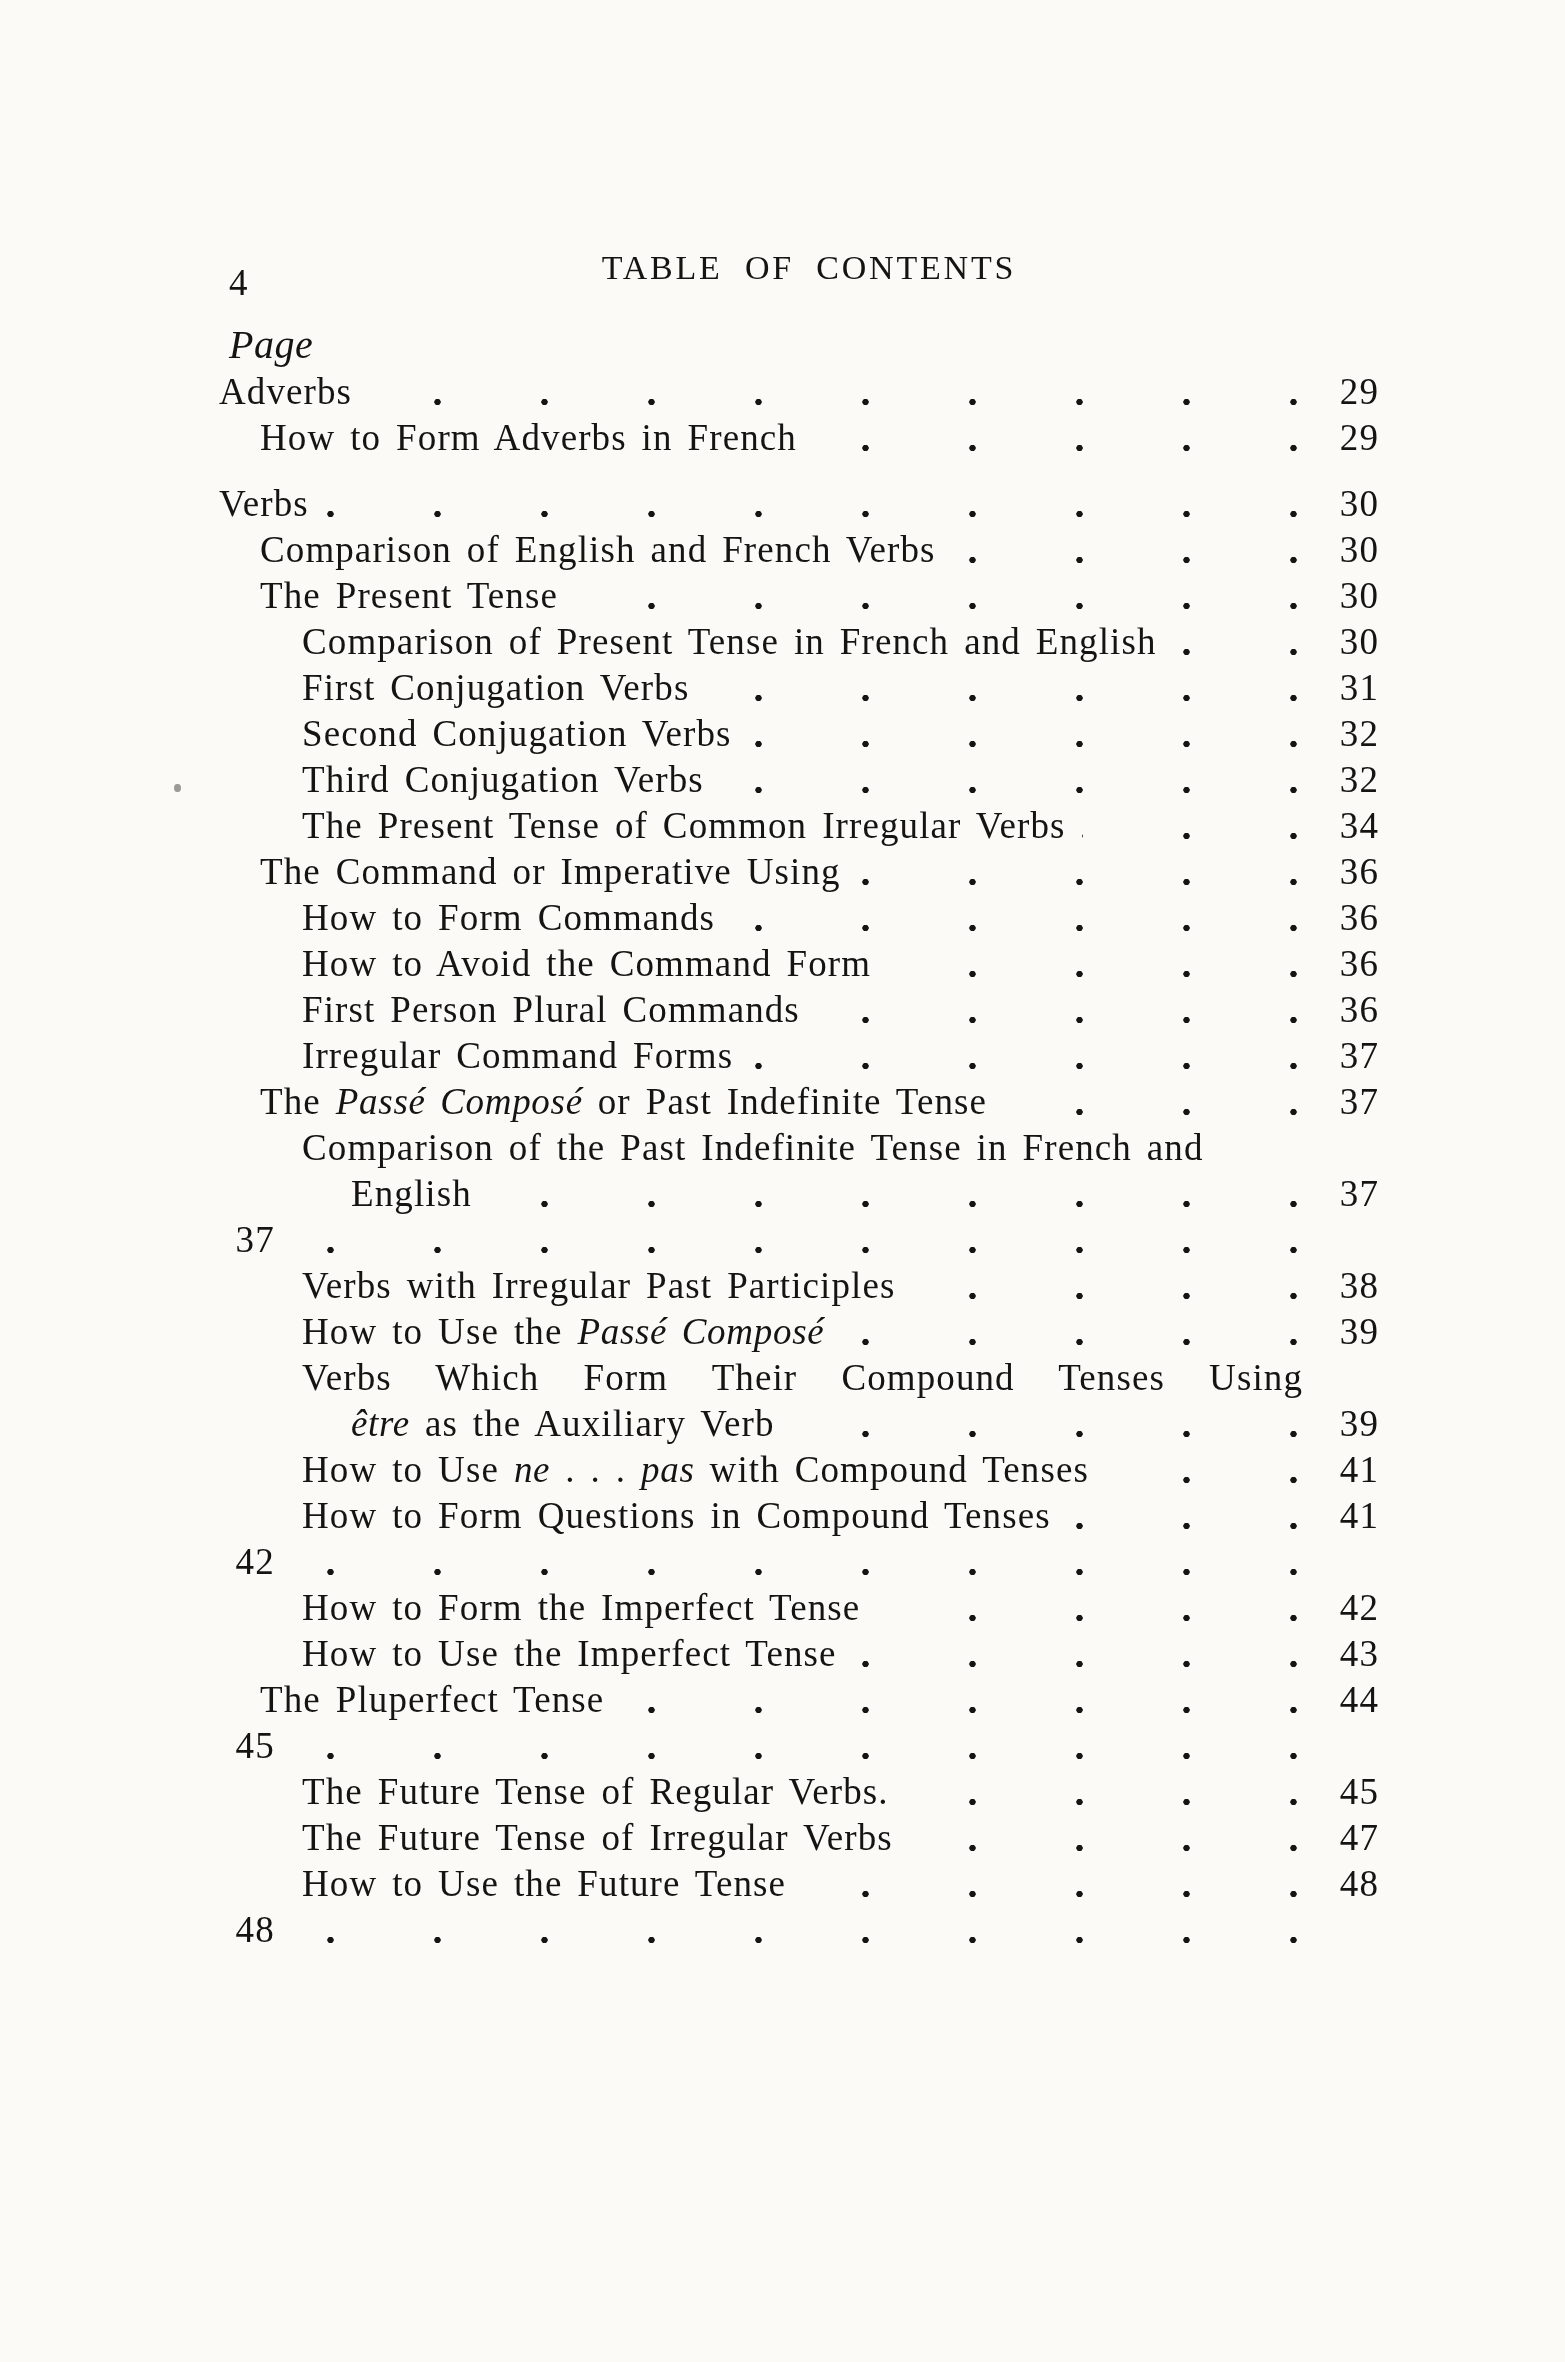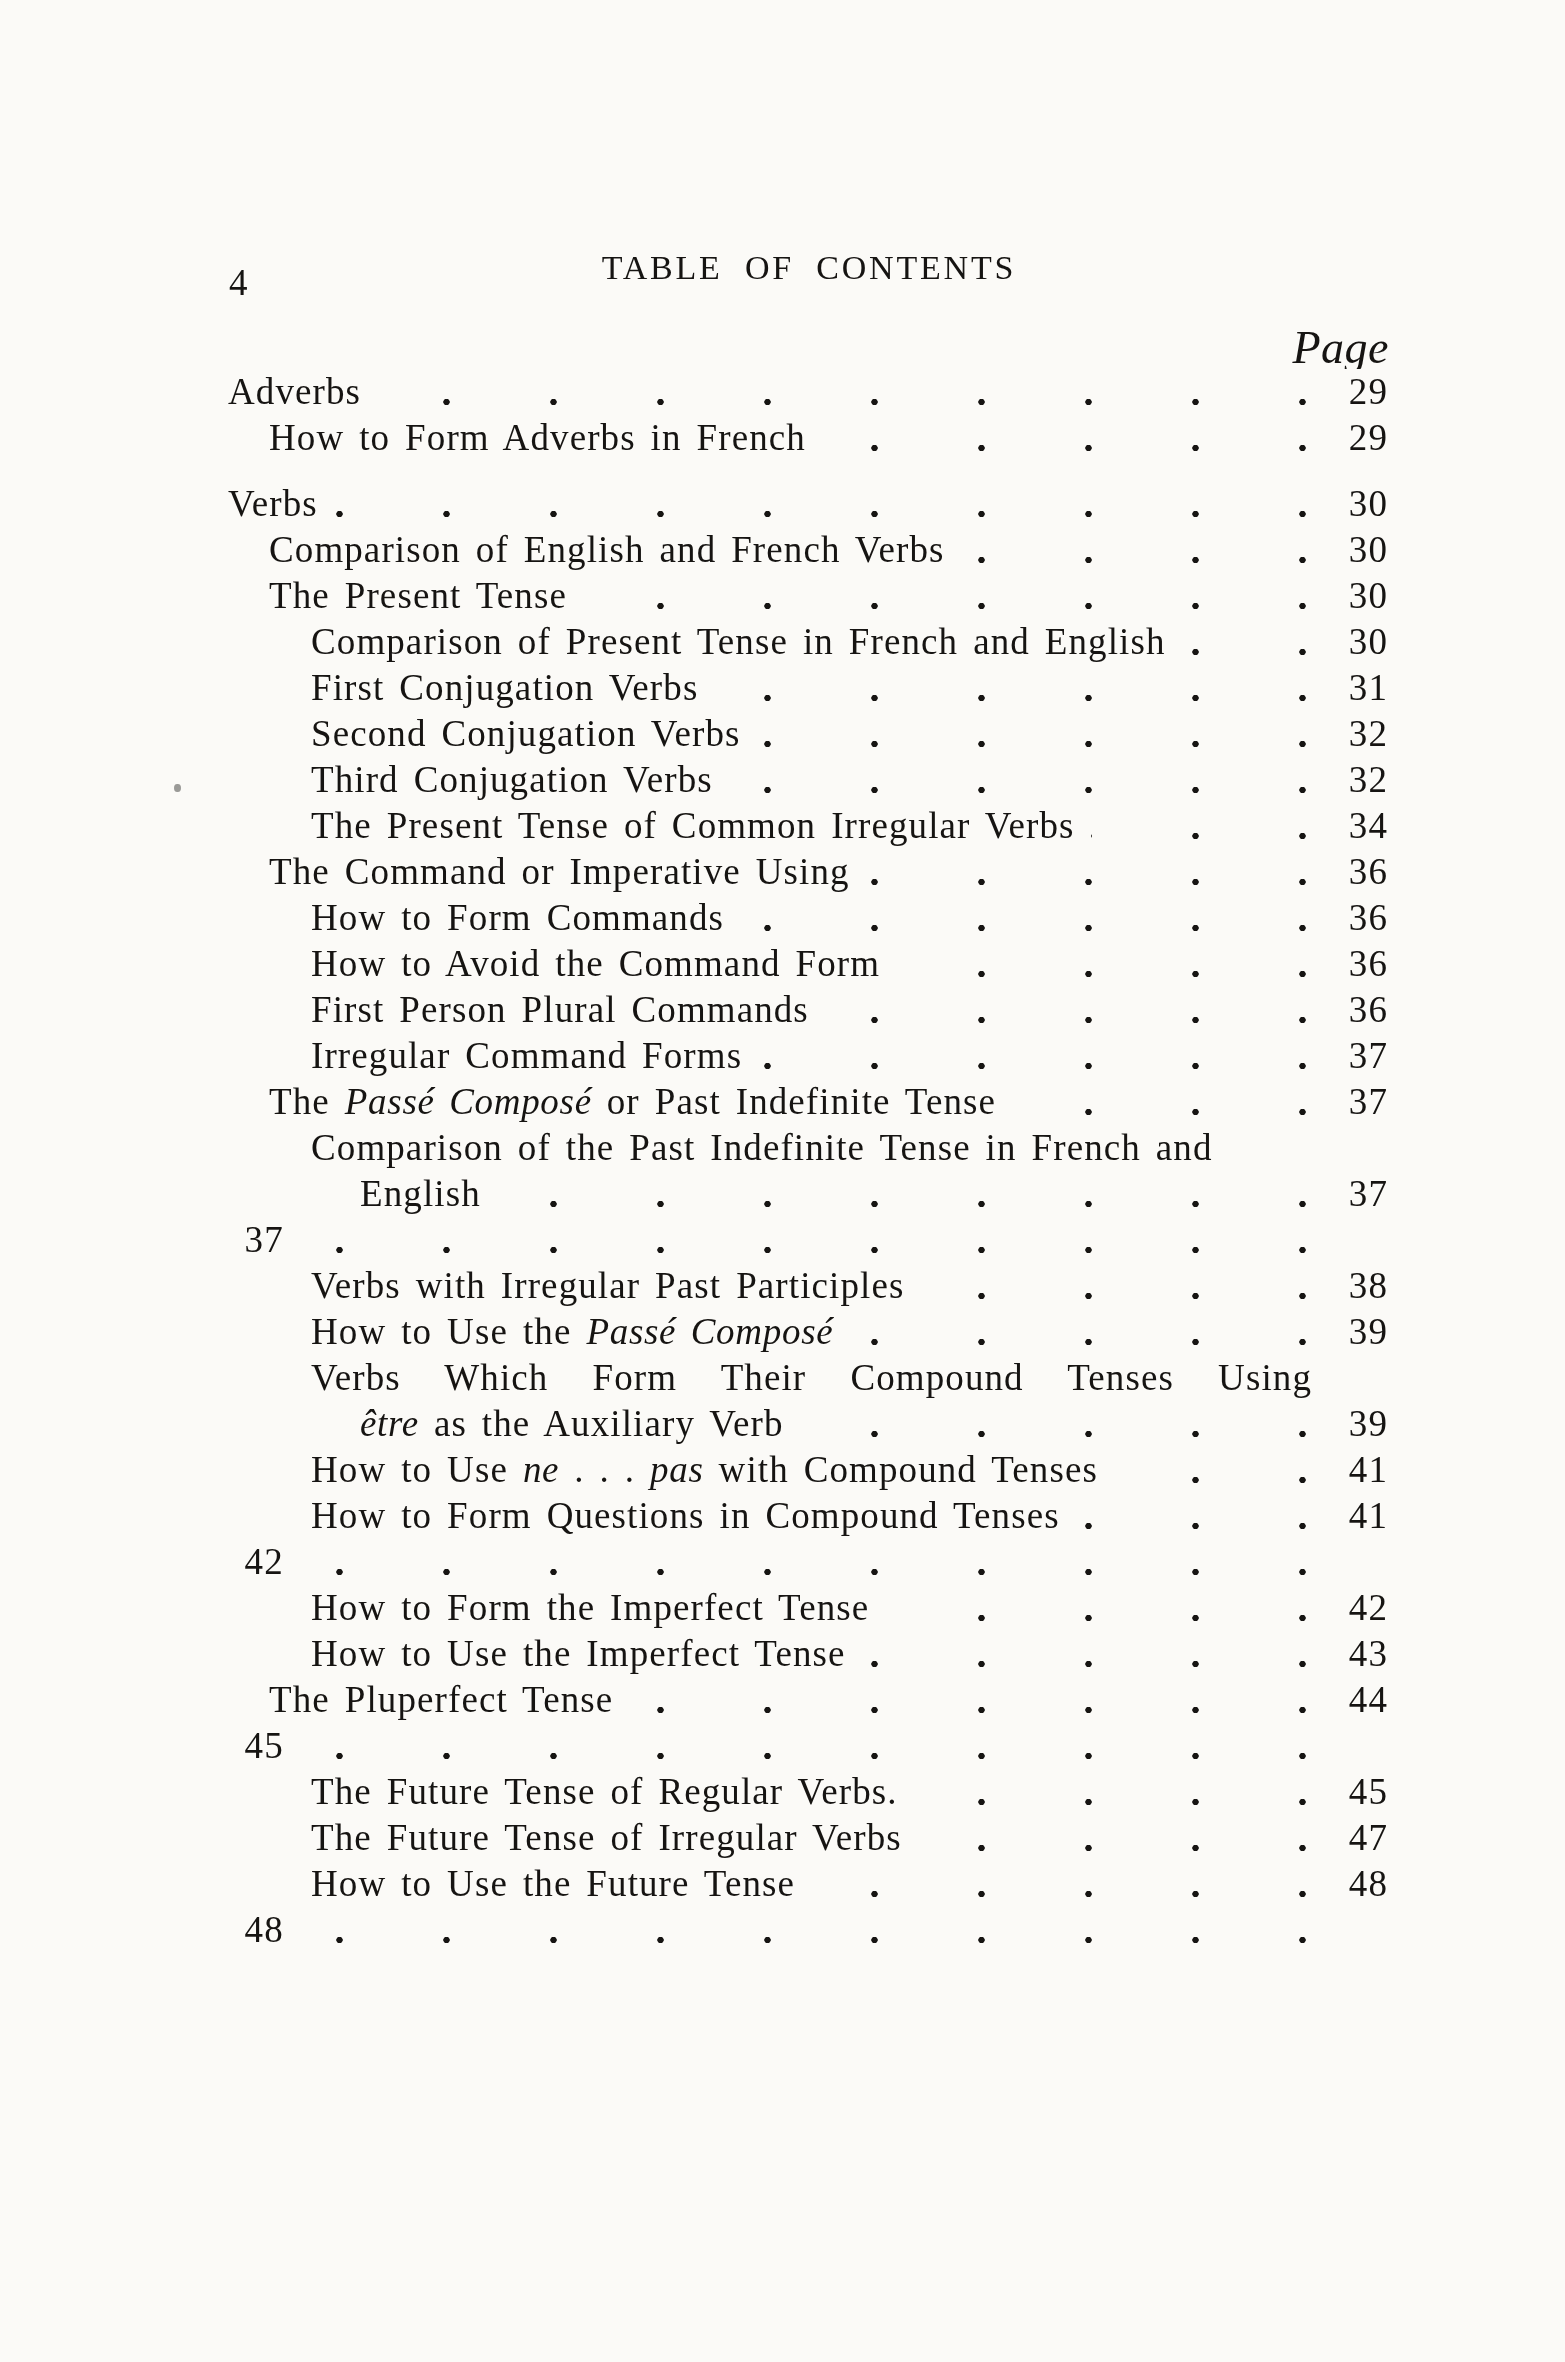--- a/index.html
+++ b/index.html
@@ -31,28 +31,27 @@
     margin:0;
     text-align:center;
     font-size:34px;line-height:1;
     font-weight:normal;
     letter-spacing:2.8px;
     word-spacing:11px;
   }
   .page-label{
     position:absolute;
     left:229px;top:325px;width:1160px;
-    text-align:right;
     font-style:italic;
-    font-size:46px;line-height:1;
+    font-size:40px;line-height:1;
     letter-spacing:0.5px;
   }
   .toc{
     position:absolute;
-    left:228px;top:369px;width:1160px;
+    left:219px;top:369px;width:1160px;
     font-size:37px;
     letter-spacing:1.1px;
     word-spacing:4.6px;
   }
   .toc-row{
     position:relative;
     display:flex;
     justify-content:space-between;
     align-items:baseline;
     line-height:46px;

